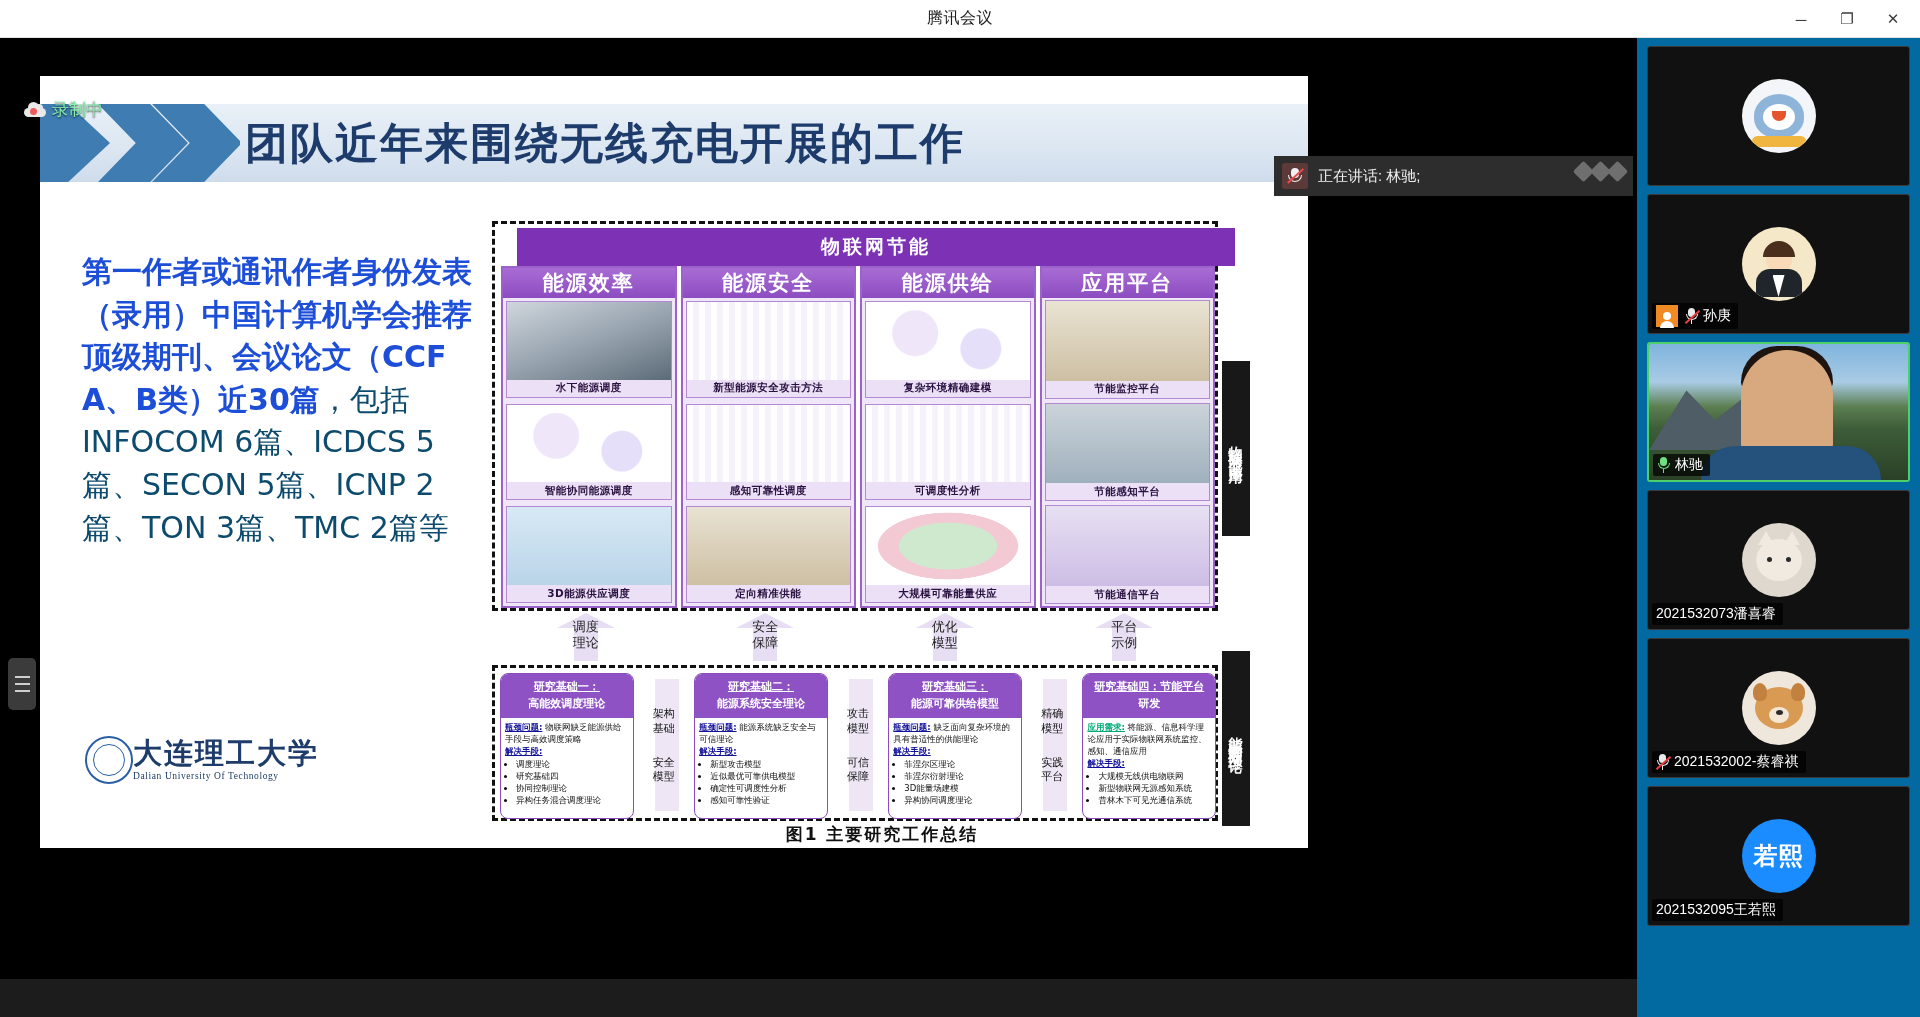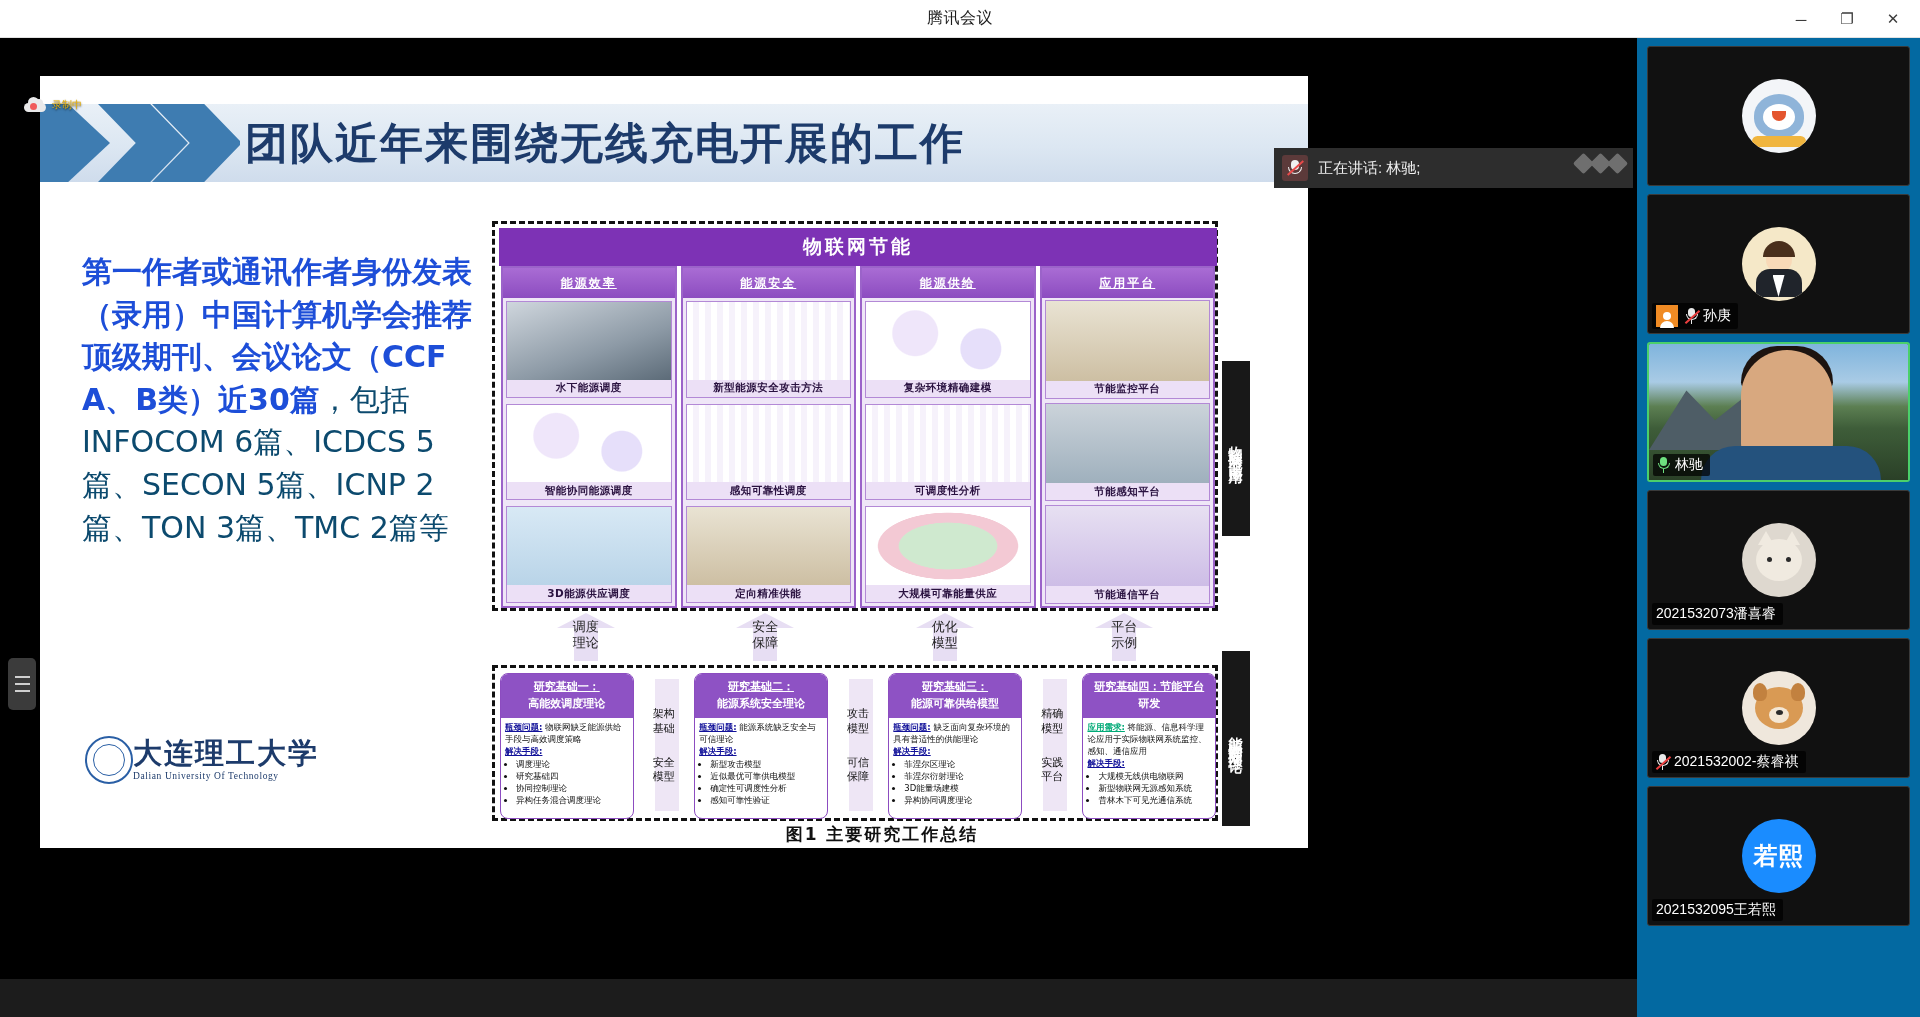--- a/index.html
+++ b/index.html
@@ -43,21 +43,21 @@
     position: absolute; top: 60px; left: 24px; display: flex; align-items: center; gap: 6px;
     z-index: 40;
   }
   .rec-cloud {
     width: 22px; height: 14px; position: relative;
   }
   .rec-cloud .c1 { position:absolute; left:0; bottom:0; width:22px; height:9px; background:#e9e9ea; border-radius:6px;}
   .rec-cloud .c2 { position:absolute; left:4px; bottom:4px; width:11px; height:11px; background:#e9e9ea; border-radius:50%;}
   .rec-cloud .c3 { position:absolute; left:11px; bottom:5px; width:8px; height:8px; background:#e9e9ea; border-radius:50%;}
   .rec-cloud .dot { position:absolute; left:6px; bottom:2px; width:7px; height:7px; background:#f05a5a; border-radius:50%;}
-  .rec-text { color: #eab308; font-size: 10px; text-shadow: 0 1px 2px rgba(0,0,0,.8); }
+  .rec-text { color: #86efac; font-size: 17px; text-shadow: 0 1px 2px rgba(0,0,0,.8); }
 
   
   .slide-head {
     position: absolute; top: 28px; left: 0; width: 100%; height: 78px;
     background: linear-gradient(to bottom, #e9f0f7 0%, #dce7f2 55%, #cfdcec 100%);
   }
   .chev-wrap { position: absolute; left: 0; top: 0; height: 78px; width: 200px; overflow: hidden; }
   .chev {
     position: absolute; top: 0; height: 78px; width: 90px;
     background: #3e7cb1;
@@ -83,35 +83,34 @@
 
   
   .diagram {
     position: absolute; left: 452px; top: 145px; width: 760px; height: 600px;
   }
   .dash-outer {
     position: absolute; left: 0; top: 0; width: 726px; height: 390px;
     border: 3px dashed #111; background: transparent;
   }
   .top-band {
-    position: absolute; left: 4px; top: 4px; width: 718px; height: 38px;
+    position: absolute; left: 22px; top: 4px; width: 718px; height: 38px;
     background: #7d32b5; display:flex; align-items:center; justify-content:center;
   }
   .top-band span { color:#fff; font-size:19px; font-weight:bold; letter-spacing:3px;
       font-family:"DejaVu Sans","Liberation Sans",sans-serif; }
   .cols { position: absolute; left: 4px; top: 42px; width: 718px; height: 342px; display: flex; gap: 4px; padding: 0 2px; }
   .col {
     flex: 1; background: #efe6f7; border: 2px solid #9b63c9; display: flex; flex-direction: column;
   }
   .col-head {
     height: 30px; background: linear-gradient(to bottom,#a96cd4,#8c4cc0);
     display:flex; align-items:center; justify-content:center;
-    color:#fff; font-size:12px; font-weight:bold; letter-spacing:2px;
-    font-family:"DejaVu Sans","Liberation Sans",sans-serif;
-    text-decoration:underline;
+    color:#fff; font-size:21px; font-weight:bold; letter-spacing:2px;
+    font-family:"DejaVu Sans","Liberation Sans",sans-serif;
   }
   .cell { flex:1; margin:3px; border:1px solid #b389d6; background:#fff; position:relative; overflow:hidden; }
   .cell .thumb { position:absolute; left:0; top:0; right:0; bottom:17px; }
   .cell .cap {
     position:absolute; left:0; right:0; bottom:0; height:17px; background:#ece0f6;
     display:flex; align-items:center; justify-content:center;
     font-size:10.5px; font-weight:bold; color:#2a1240; letter-spacing:.5px;
     font-family:"DejaVu Sans","Liberation Sans",sans-serif;
   }
   .cell.app-col { margin:2px 3px; }
@@ -279,21 +278,21 @@
   .mic { position:relative; width:13px; height:17px; flex:none; }
   .mic .body{position:absolute;left:3px;top:0;width:7px;height:9px;border-radius:3.5px;background:#e9e9e9;}
   .mic .arc{position:absolute;left:0.5px;top:6px;width:12px;height:6px;border:1.6px solid #e9e9e9;border-top:none;border-radius:0 0 7px 7px;}
   .mic .stem{position:absolute;left:5.6px;top:12px;width:1.8px;height:4px;background:#e9e9e9;}
   .mic.on .body,.mic.on .arc,.mic.on .stem{background:#6ee07f;border-color:#6ee07f;}
   .mic.on .arc{background:transparent;}
   .mic.muted::after{content:'';position:absolute;left:-2px;top:8px;width:19px;height:2px;background:#ec4040;transform:rotate(-42deg);}
 
   
   .speak-banner {
-    position:absolute; left:1274px; top:148px; width:359px; height:40px;
+    position:absolute; left:1274px; top:156px; width:359px; height:40px;
     background:#2d2d2d; display:flex; align-items:center; gap:10px; padding-left:8px; z-index:60;
   }
   .speak-mic { width:26px; height:26px; background:#5c3a3a; border-radius:3px; position:relative; flex:none; }
   .speak-mic .m{position:absolute;left:9px;top:5px;width:8px;height:10px;border-radius:4px;background:#f0f0f0;}
   .speak-mic .a{position:absolute;left:6px;top:12px;width:14px;height:7px;border:1.8px solid #f0f0f0;border-top:none;border-radius:0 0 8px 8px;}
   .speak-mic::after{content:'';position:absolute;left:3px;top:12px;width:21px;height:2px;background:#e94a4a;transform:rotate(-42deg);}
   .speak-text { color:#efefef; font-size:15px; }
   .speak-diamonds { position:absolute; right:8px; top:8px; display:flex; gap:2px; }
   .speak-diamonds i { width:15px; height:15px; background:#6f6f6f; transform:rotate(45deg); display:block; border-radius:2px;}
 </style>

